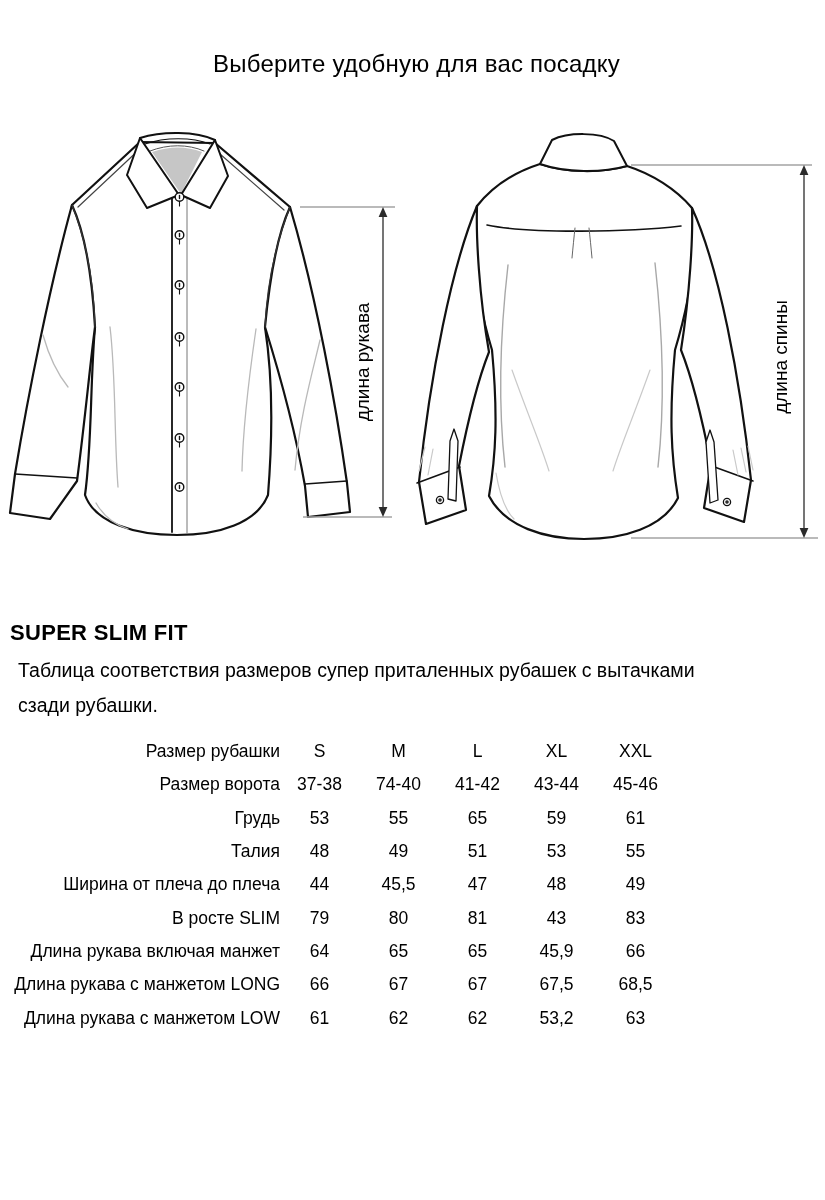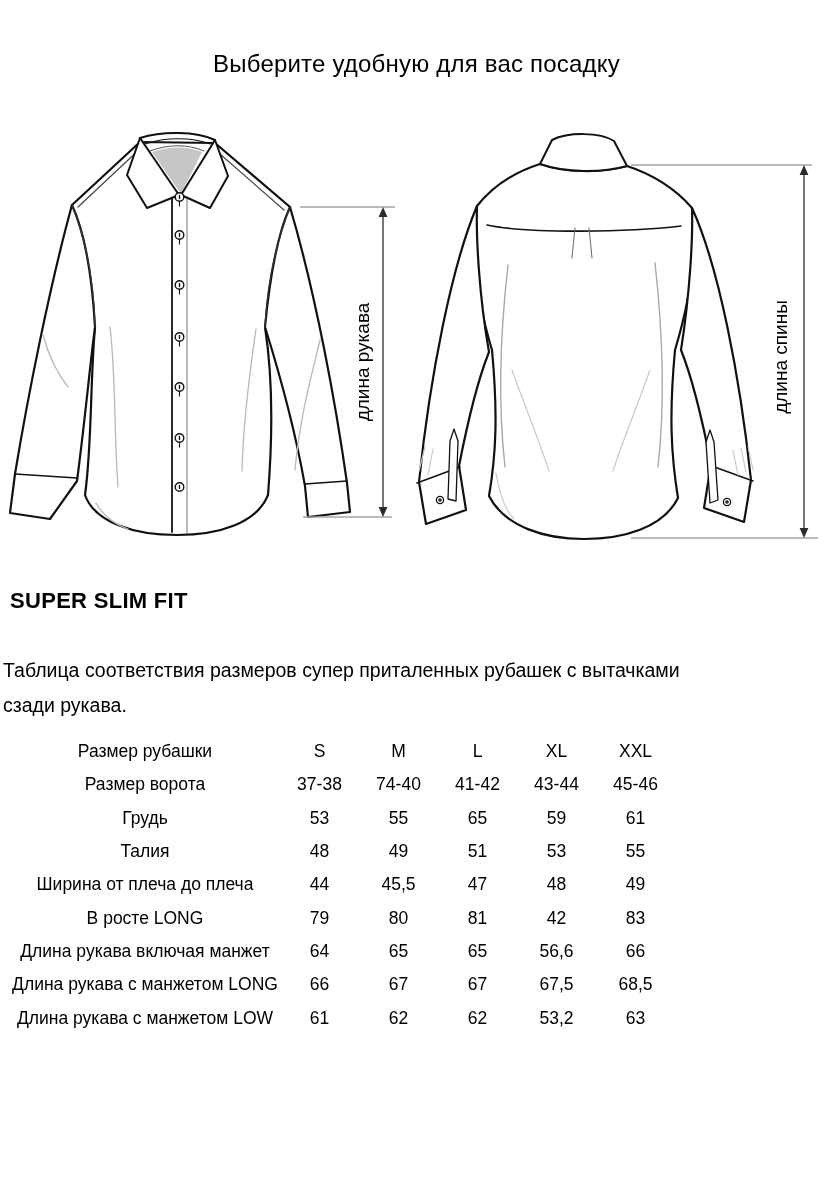--- a/index.html
+++ b/index.html
@@ -7,34 +7,34 @@
     position:relative;width:825px;height:1200px;background:#ffffff;
     font-family:"Liberation Sans",sans-serif;color:#000;overflow:hidden;
   }
   .title{
     position:absolute;top:50px;left:4px;width:825px;text-align:center;
     font-size:24px;letter-spacing:.2px;white-space:nowrap;
   }
   .diagram{position:absolute;top:115px;left:0;}
   .diagram svg{display:block;}
   .fit-heading{
-    position:absolute;top:588px;left:10px;
+    position:absolute;top:620px;left:10px;
     font-size:22px;font-weight:bold;letter-spacing:.3px;
   }
   .fit-desc{
-    position:absolute;top:653px;left:3px;width:795px;
+    position:absolute;top:653px;left:18px;width:795px;
     font-size:19.5px;line-height:35px;
   }
   .fit-desc .line{display:block;}
   table.size-table{
     position:absolute;top:735px;left:10px;border-collapse:collapse;
     table-layout:fixed;font-size:17.5px;
   }
   table.size-table td{height:33.3px;padding:0;vertical-align:middle;white-space:nowrap;}
-  td.lbl{width:270px;text-align:center;}
+  td.lbl{width:270px;text-align:right;}
   td.val{width:79px;text-align:center;}
   .meas-label{font-size:19px;fill:#000;}
 </style>
 </head>
 <body>
 
 <div class="page">
 
   <div class="title">Выберите удобную для вас посадку</div>
 
@@ -166,21 +166,21 @@
         <path d="M804,423 L799.6,413 L808.4,413 Z" fill="#2b2b2b"></path>
         <text class="meas-label" transform="translate(787 242) rotate(-90)" text-anchor="middle">длина спины</text>
       </g>
     </svg>
   </div>
 
   <div class="fit-heading">SUPER SLIM FIT</div>
 
   <div class="fit-desc">
     <span class="line">Таблица соответствия размеров супер приталенных рубашек с вытачками</span>
-    <span class="line">сзади рукава.</span>
+    <span class="line">сзади рубашки.</span>
   </div>
 
   <table class="size-table">
     <tbody>
       <tr>
         <td class="lbl">Размер рубашки</td>
         <td class="val">S</td>
         <td class="val">M</td>
         <td class="val">L</td>
         <td class="val">XL</td>
@@ -212,33 +212,33 @@
       </tr>
       <tr>
         <td class="lbl">Ширина от плеча до плеча</td>
         <td class="val">44</td>
         <td class="val">45,5</td>
         <td class="val">47</td>
         <td class="val">48</td>
         <td class="val">49</td>
       </tr>
       <tr>
-        <td class="lbl">В росте LONG</td>
+        <td class="lbl">В росте SLIM</td>
         <td class="val">79</td>
         <td class="val">80</td>
         <td class="val">81</td>
-        <td class="val">42</td>
+        <td class="val">43</td>
         <td class="val">83</td>
       </tr>
       <tr>
         <td class="lbl">Длина рукава включая манжет</td>
         <td class="val">64</td>
         <td class="val">65</td>
         <td class="val">65</td>
-        <td class="val">56,6</td>
+        <td class="val">45,9</td>
         <td class="val">66</td>
       </tr>
       <tr>
         <td class="lbl">Длина рукава с манжетом LONG</td>
         <td class="val">66</td>
         <td class="val">67</td>
         <td class="val">67</td>
         <td class="val">67,5</td>
         <td class="val">68,5</td>
       </tr>

